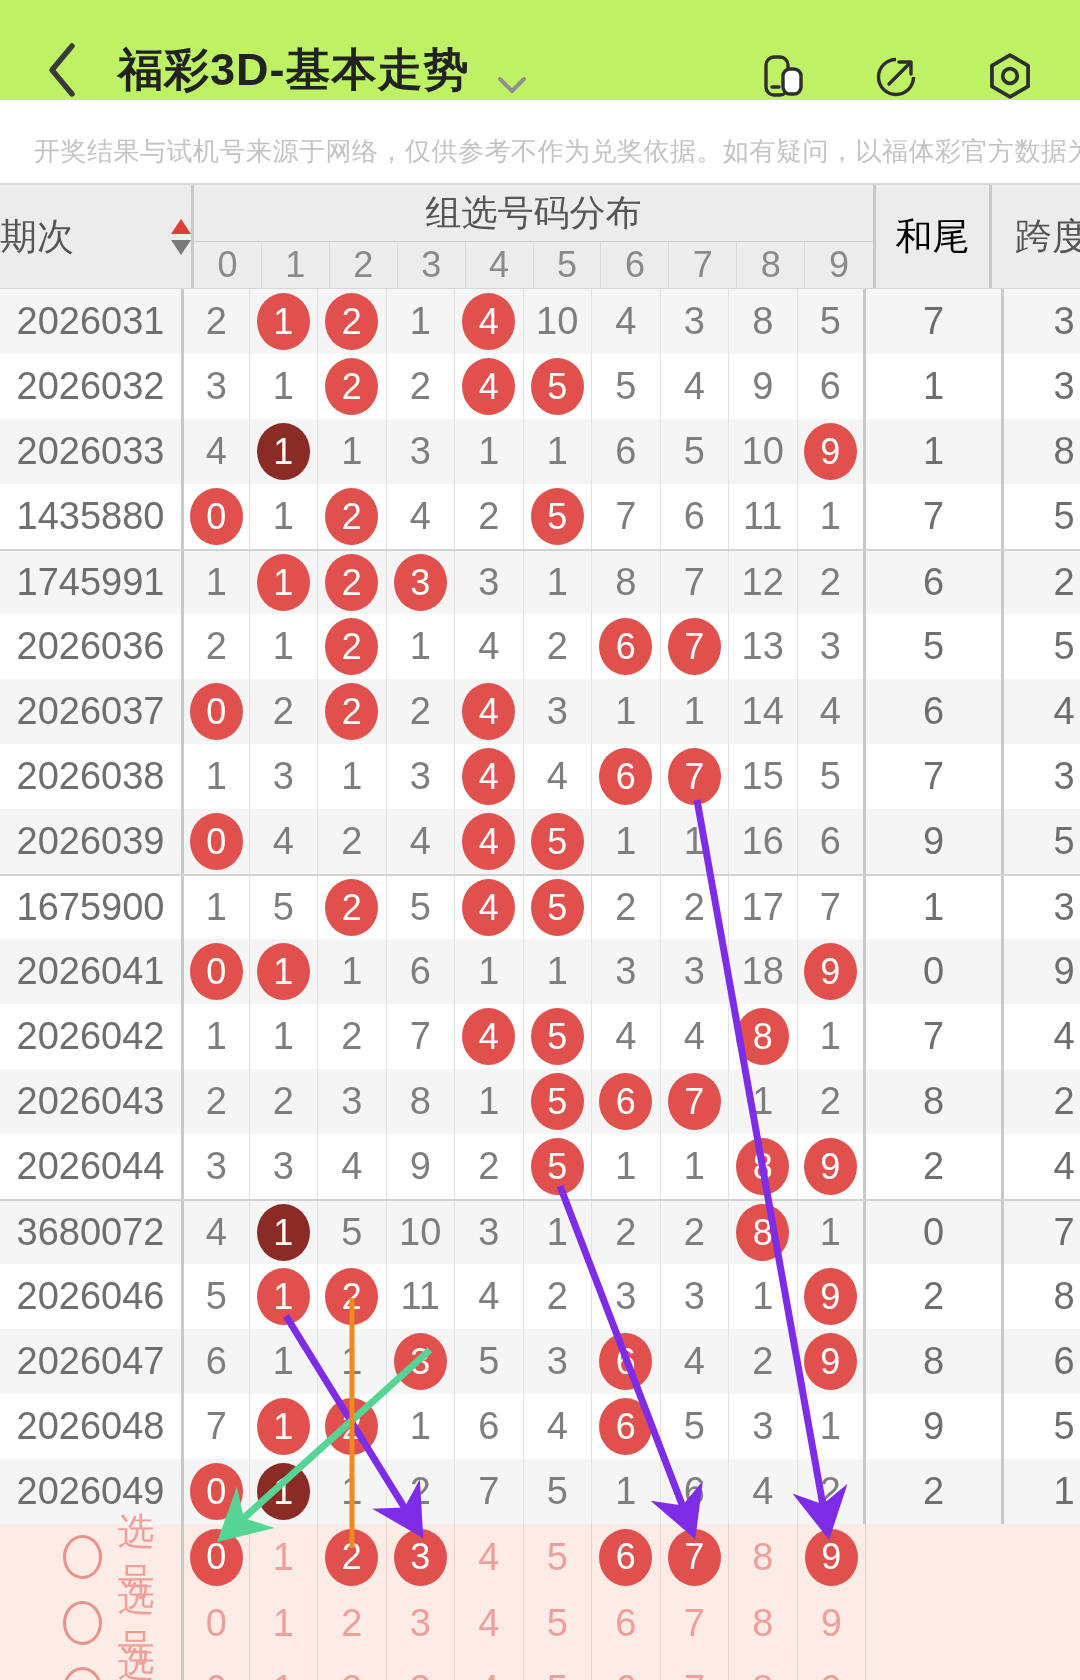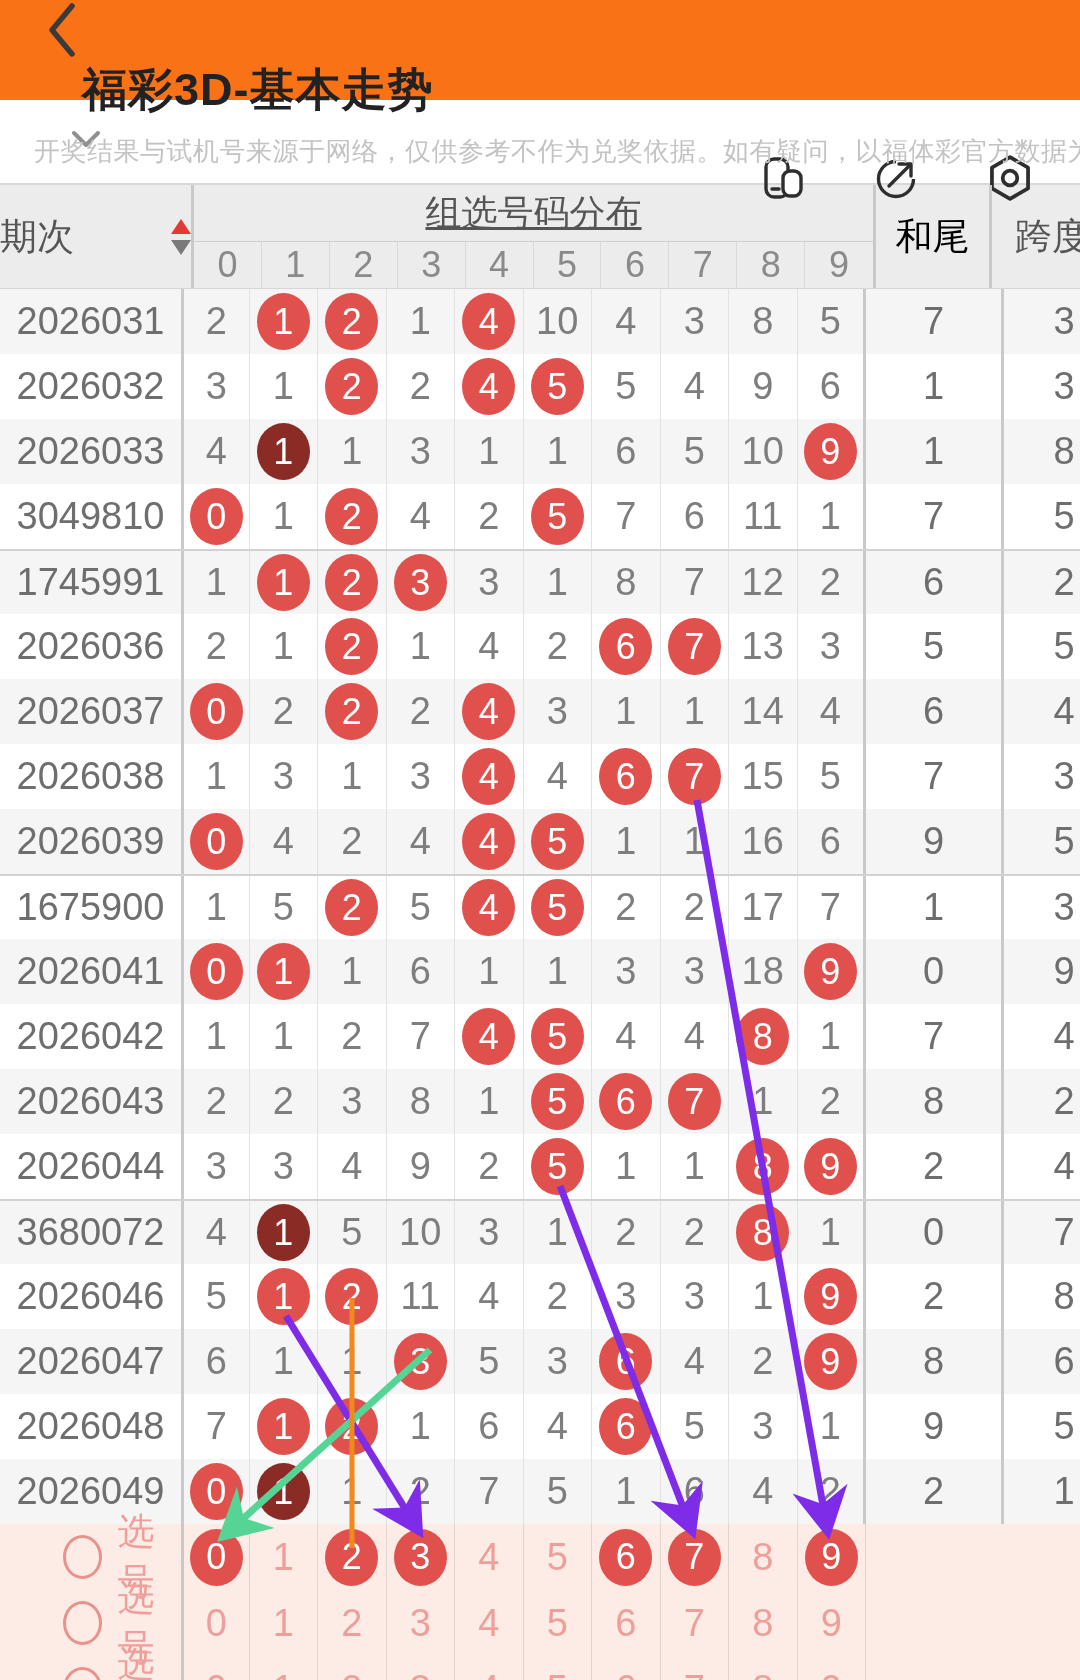--- a/index.html
+++ b/index.html
@@ -1,39 +1,39 @@
 <!DOCTYPE html>
 <html style="--red: #e0514d; --dark_red: #8a2b26; --purple: #7e2ce8; --green: #55d496; --orange: #f08a1d; --pink_bg: #fcece5; --pink_text: #ef9f9b; --pink_ring: #e8928c; --row_alt: #f5f5f5; --border_thick: #c9c9c9; --border_thin: #e2e2e2; --sort_red: #e23b36; --sort_gray: #7a7a7a;"><head>
 <meta charset="utf-8">
 <style>
   * { margin:0; padding:0; box-sizing:border-box; }
   html,body { width:1080px; height:1680px; overflow:hidden; background:#fff;
     font-family:"Liberation Sans","DejaVu Sans",sans-serif; position:relative; }
 
   
-  .navbar { height:100px; display:flex; align-items:flex-start; padding:0 46px 0 44px; background:#f97316;flex-direction:column; }
+  .navbar { height:100px; display:flex; align-items:flex-end; padding:0 46px 0 44px; background:#bef264; }
   .back-btn { width:36px; height:60px; display:flex; align-items:center; }
   .nav-title { font-size:45px; font-weight:700; color:#222; margin-left:38px; letter-spacing:1px; }
   .dd-chev { margin-left:26px; margin-top:10px; }
   .nav-icons { margin-left:auto; display:flex; align-items:center; gap:64px; }
   .nav-icons svg { display:block; }
 
   
   .disclaimer-wrap { height:83px; display:flex; align-items:flex-end; padding:0 0 14px 34px; }
   .disclaimer { font-size:26px; color:#c3c3c3; letter-spacing:.5px; white-space:nowrap; }
 
   
   .trend-table { width:1124px; border-top:2px solid #d8d8d8; }
   .thead { display:flex; height:104px; background:#ececec; border-bottom:1px solid #d6d6d6; }
   .th-period { width:191px; display:flex; align-items:center; justify-content:space-between; font-size:37px; color:#555; }
   .sort-ctl { display:flex; flex-direction:column; gap:6px; margin-left:8px; }
   .tri-up { width:0; height:0; border-left:10px solid transparent; border-right:10px solid transparent; border-bottom:15px solid var(--sort_red); }
   .tri-down { width:0; height:0; border-left:10px solid transparent; border-right:10px solid transparent; border-top:15px solid var(--sort_gray); }
   .group-head { width:685px; border-left:3px solid var(--border_thick); border-right:3px solid var(--border_thick); display:flex; flex-direction:column; }
-  .group-title { height:57px; display:flex; align-items:center; justify-content:center; font-size:36px; color:#555; border-bottom:1px solid #cfcfcf;text-decoration:underline; }
+  .group-title { height:57px; display:flex; align-items:center; justify-content:center; font-size:36px; color:#555; border-bottom:1px solid #cfcfcf; }
   .group-digits { flex:1; display:flex; }
   .hcell { width:68.5px; display:flex; align-items:center; justify-content:center; font-size:36px; color:#8a8a8a; border-right:1px solid #d9d9d9; }
   .hcell:last-child { border-right:none; }
   .th-hewei { width:116px; display:flex; align-items:center; justify-content:center; font-size:37px; color:#000000; border-right:3px solid var(--border_thick); }
   .th-kuadu { width:120px; display:flex; align-items:center; justify-content:center; font-size:37px; color:#555; }
 
   .trow { display:flex; height:65px; background:#fff; }
   .trow.alt { background:var(--row_alt); }
   .trow.sep { border-top:2px solid #d2d2d2; }
   .cell-period { width:181px; display:flex; align-items:center; justify-content:center; font-size:38px; color:#6e6e6e; }
@@ -184,21 +184,21 @@
         <div class="dcell">6</div>
         <div class="dcell">5</div>
         <div class="dcell">10</div>
         <div class="dcell last">
           <div class="circle">9</div>
         </div>
         <div class="cell-hewei">1</div>
         <div class="cell-kuadu">8</div>
       </div>
       <div class="trow">
-        <div class="cell-period">3049810</div>
+        <div class="cell-period">1435880</div>
         <div class="dcell first">
           <div class="circle">0</div>
         </div>
         <div class="dcell">1</div>
         <div class="dcell">
           <div class="circle">2</div>
         </div>
         <div class="dcell">4</div>
         <div class="dcell">2</div>
         <div class="dcell">

